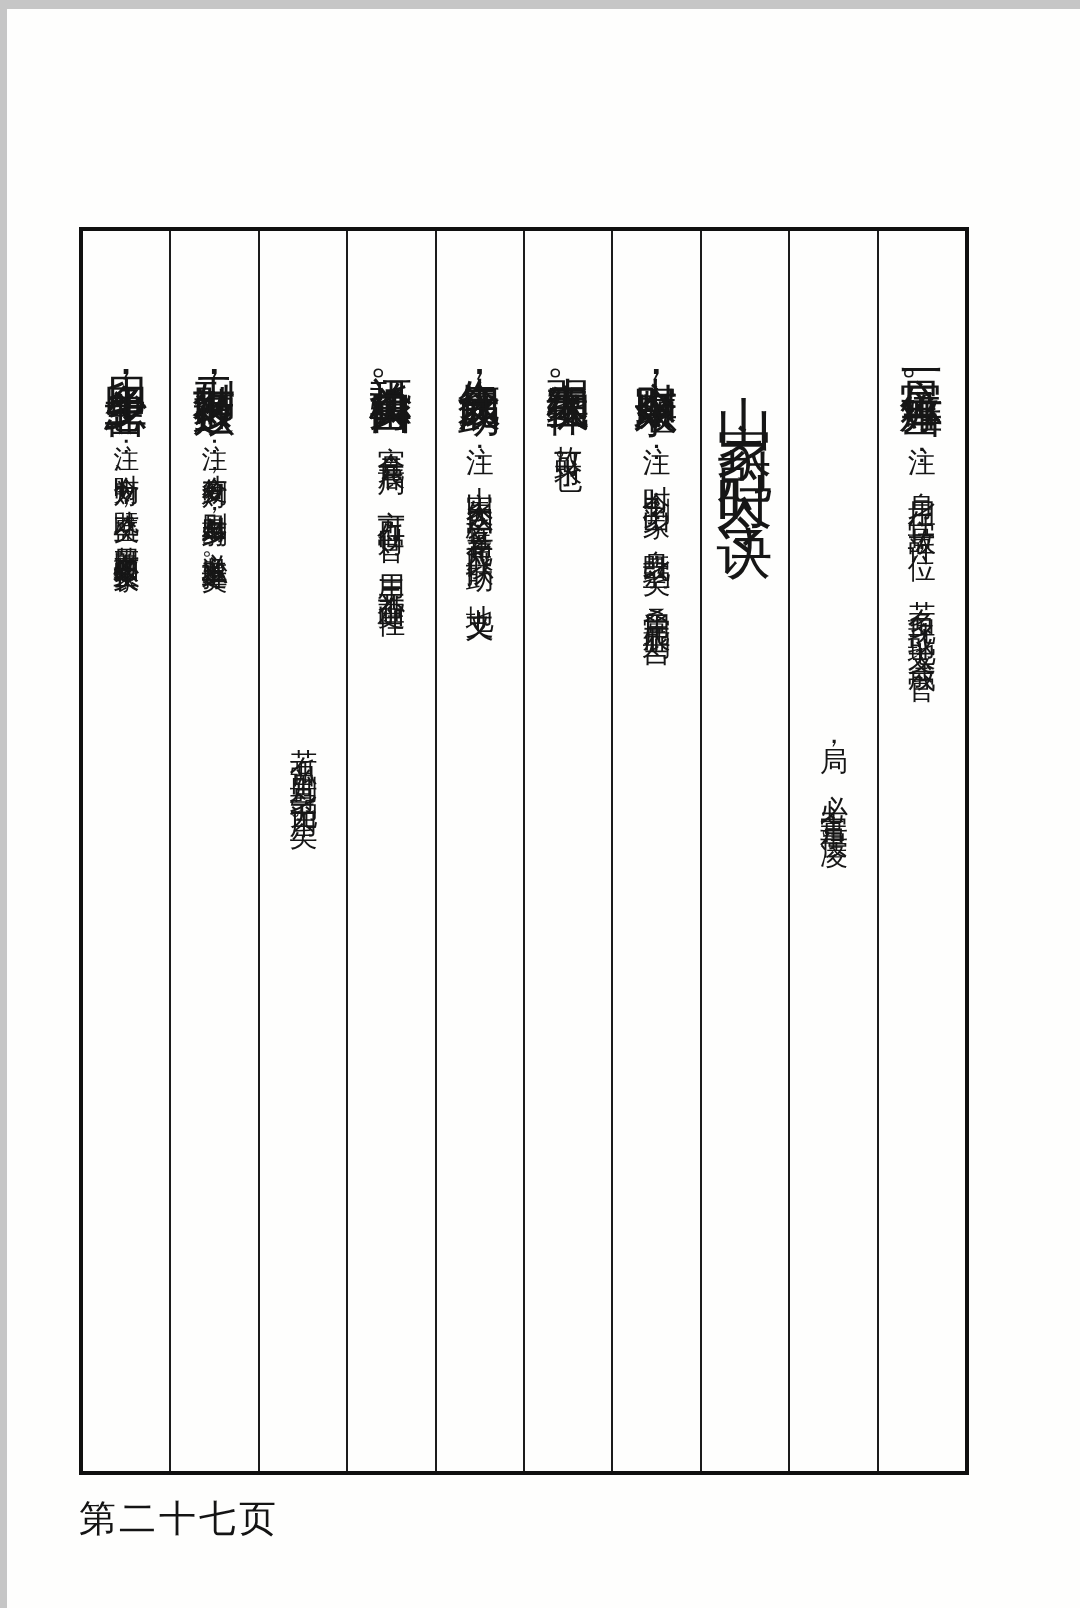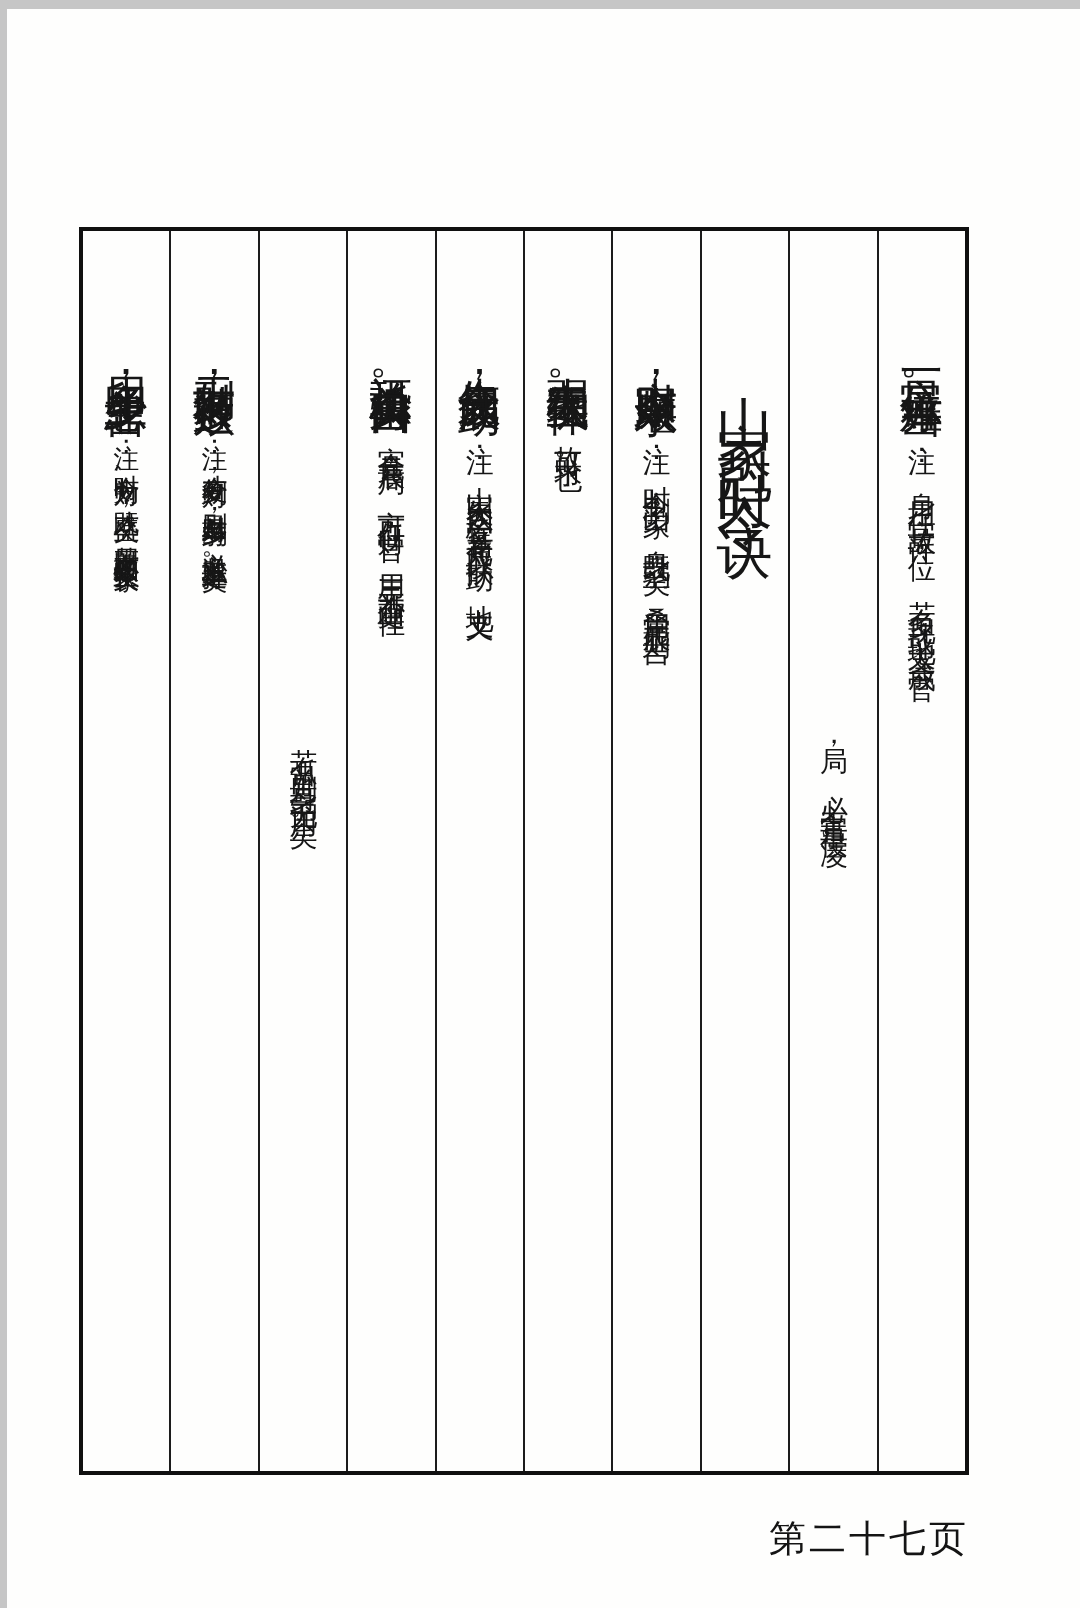--- a/index.html
+++ b/index.html
@@ -61,25 +61,24 @@
   .note-tight { font-size: 26px; letter-spacing: 2px; }
   .verse + .note,
   .verse + .note-loose,
   .verse + .note-tight { margin-inline-start: 14px; }
 
   .footer {
     position: absolute;
     left: 79px;
     top: 1494px;
     width: 890px;
-    text-align: right;
+    text-align: left;
     font-size: 37px;
     letter-spacing: 3px;
     color: #141414;
-    margin-top: 20px;
   }
 </style>
 </head>
 <body>
 
 <div class="page">
   <div class="edge-top"></div>
   <div class="edge-left"></div>
 
   <div class="grid">

